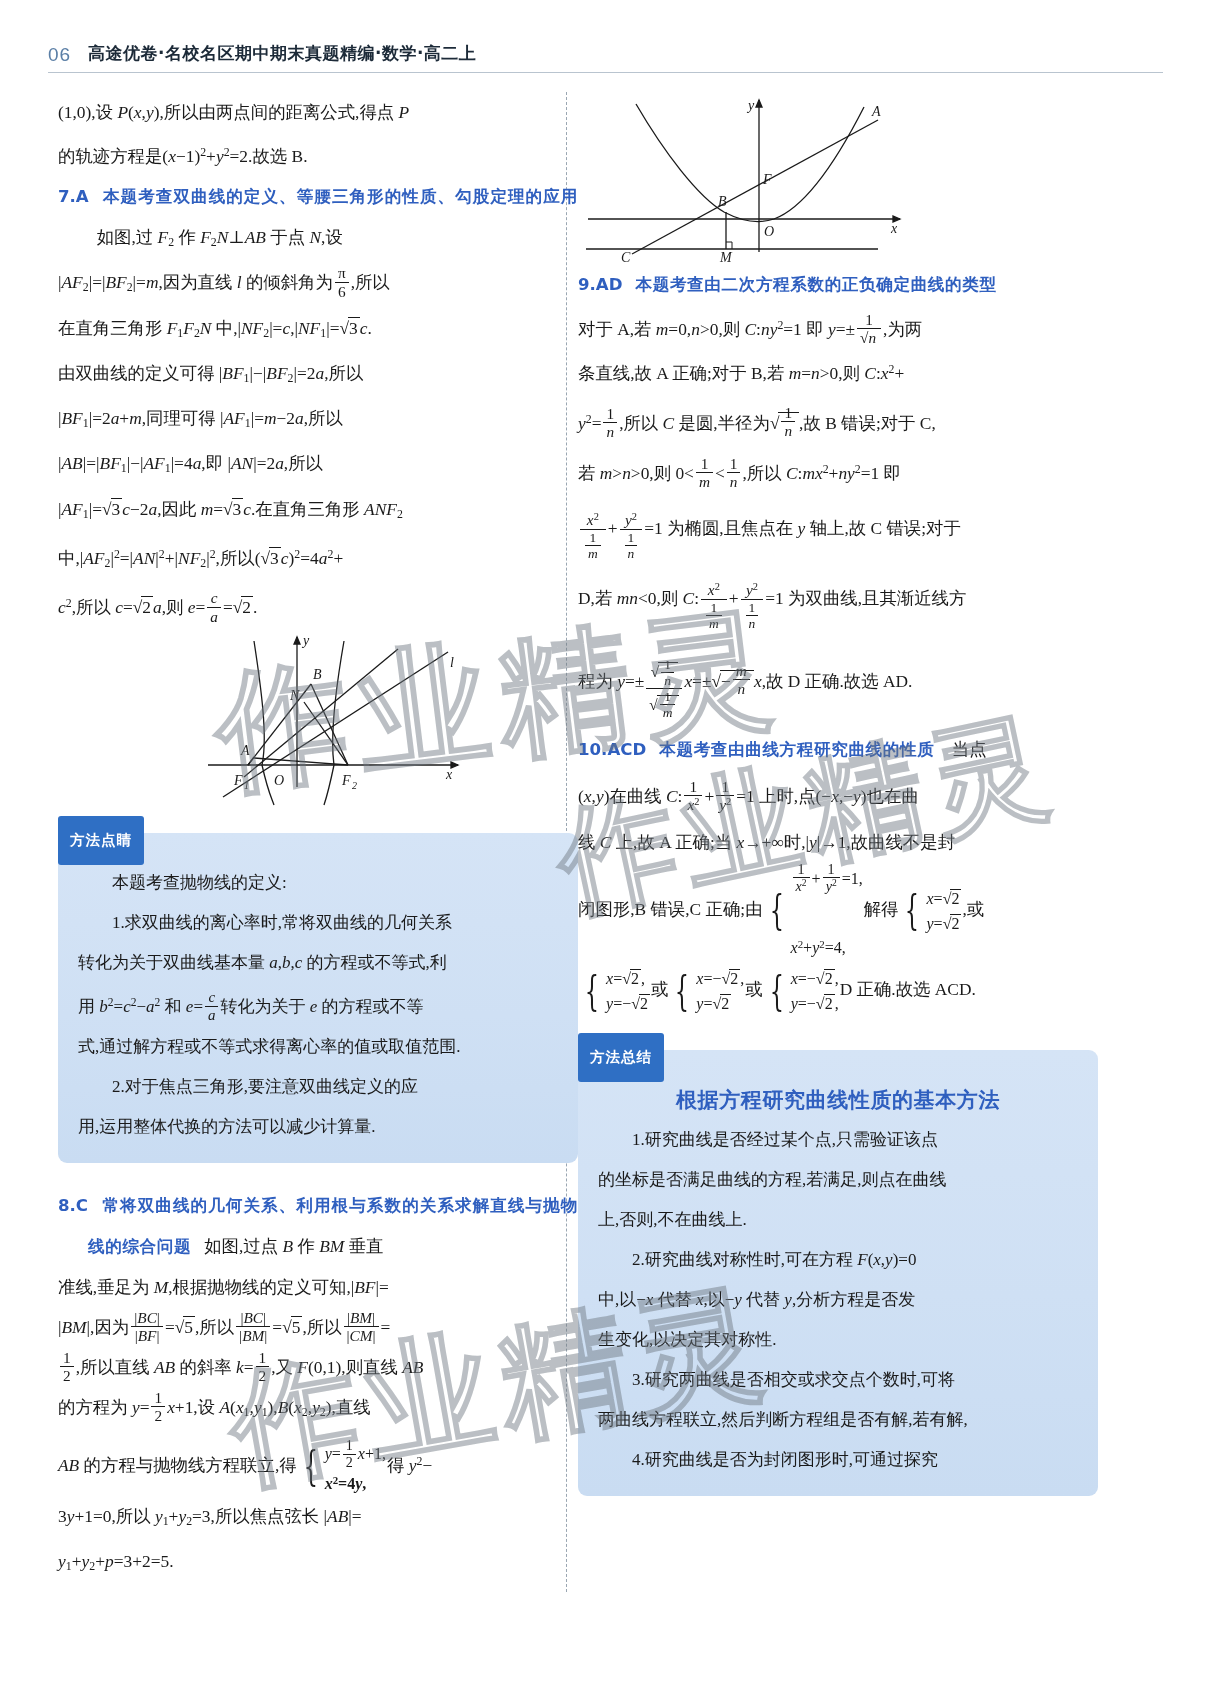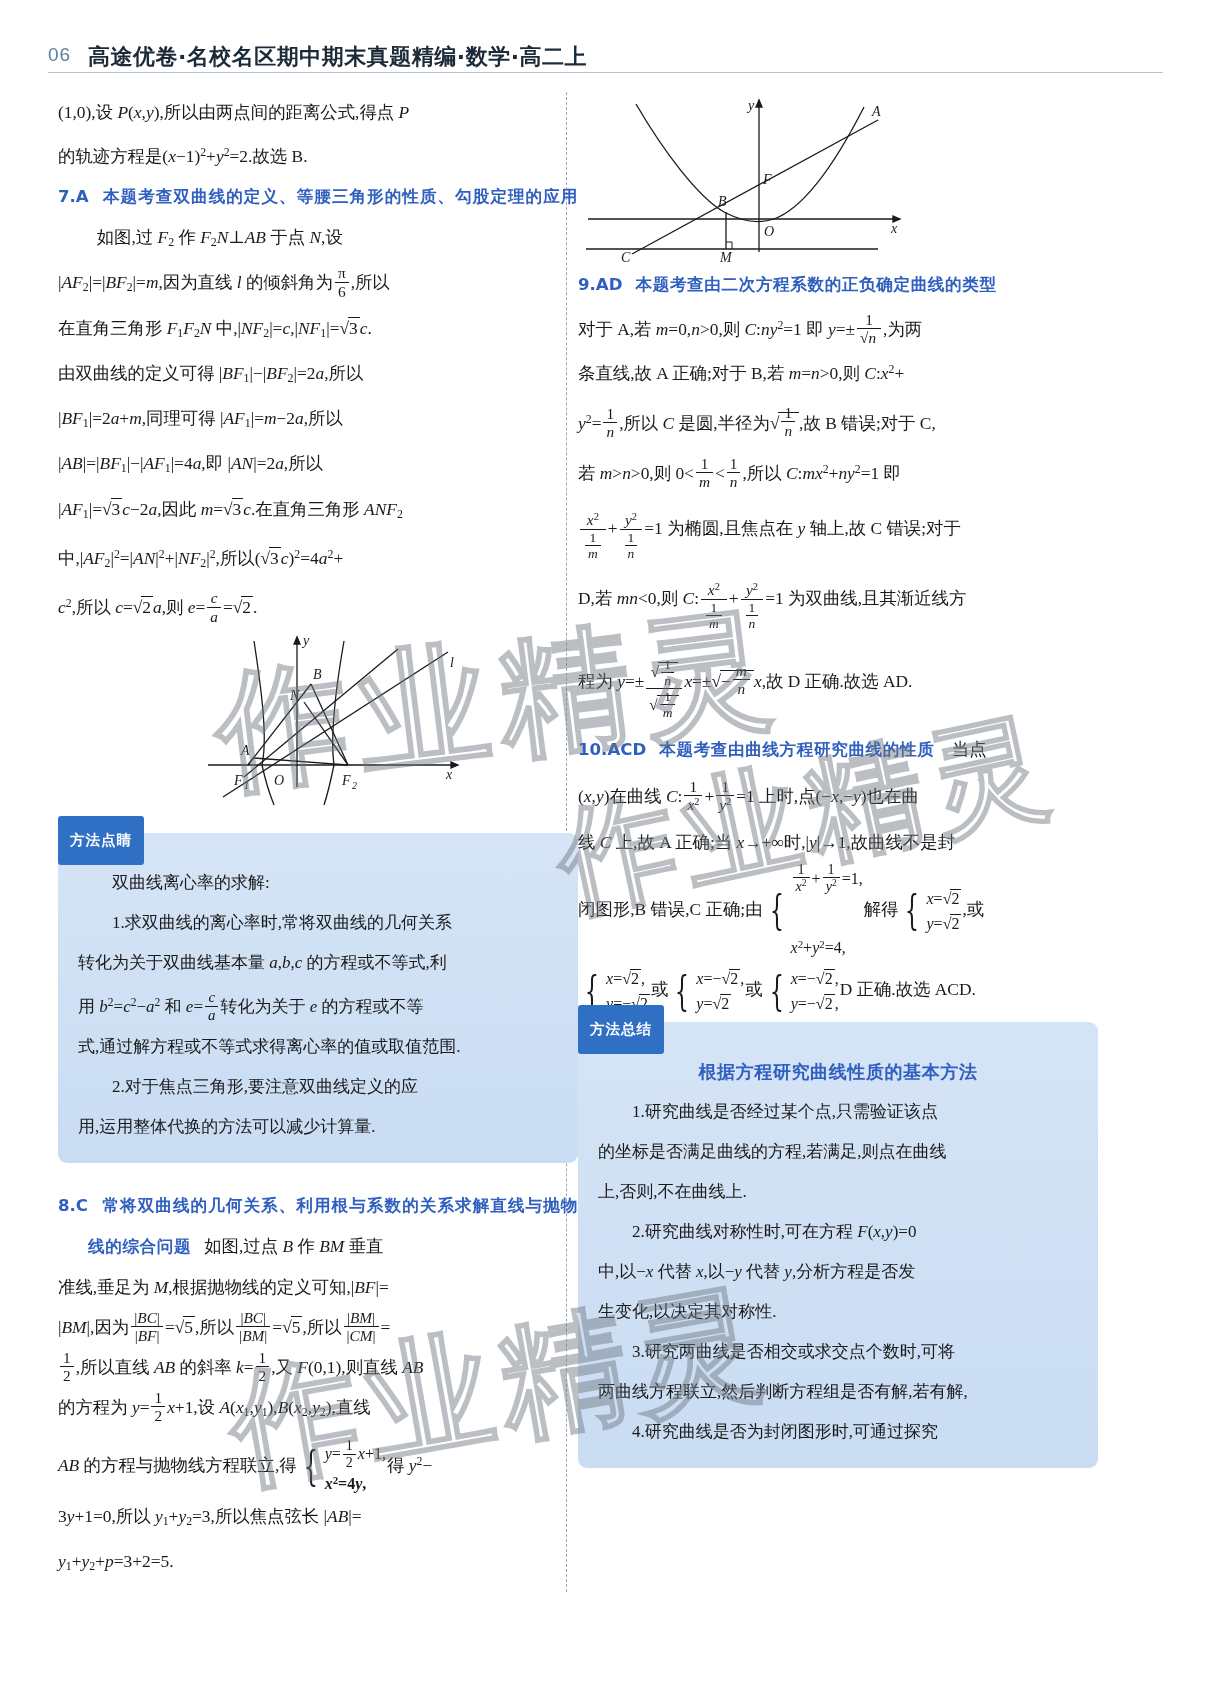--- a/index.html
+++ b/index.html
@@ -19,21 +19,21 @@
   .header{
     position:absolute; left:0; top:38px; width:1038px; height:36px;
   }
   .header .pageno{
     position:absolute; left:48px; top:6px;
     font-size:19px; color:#5b7fa6; font-family:"Liberation Sans",sans-serif;
     letter-spacing:1px;
   }
   .header .htitle{
     position:absolute; left:88px; top:4px;
-    font-size:22px; font-weight:bold; color:#1c2a38;
+    font-size:17px; font-weight:bold; color:#1c2a38;
     font-family:"DejaVu Sans","Liberation Sans",sans-serif;
     letter-spacing:.5px;
   }
   .header .rule{
     position:absolute; left:48px; top:34px; width:1115px; height:1px;
     background:#b9c4cf;
   }
   
   .col{
     position:absolute; top:92px; width:520px;
@@ -73,21 +73,21 @@
     font-size:17px; line-height:40px;
   }
   .tiptab{
     position:absolute; left:0px; top:-17px;
     background:#2f6fc4; color:#fff;
     font-family:"DejaVu Sans","Liberation Sans",sans-serif;
     font-size:14.5px; font-weight:bold;
     padding:4px 12px 5px 12px; border-radius:3px; letter-spacing:1px;
   }
   .tiptitle{ text-align:center; color:#2f5fbf; font-weight:bold;
-    font-family:"DejaVu Sans","Liberation Sans",serif; font-size:18px; letter-spacing:.6px;}
+    font-family:"DejaVu Sans","Liberation Sans",serif; font-size:21px; letter-spacing:.6px;}
   
   .fig{ position:relative; }
   
   .wm{
     position:absolute; pointer-events:none; user-select:none;
     font-family:"DejaVu Sans","Liberation Sans",sans-serif;
     font-weight:bold; color:transparent;
     -webkit-text-stroke:1.6px rgba(110,118,128,.55);
     opacity:.85;
   }
@@ -186,21 +186,21 @@
           <text x="186" y="162" font-size="10">1</text>
           <text x="216" y="158">O</text>
           <text x="284" y="158">F</text>
           <text x="294" y="162" font-size="10">2</text>
         </g>
       </svg>
     </div>
 
     <div class="tipbox" style="margin-top:26px;">
       <div class="tiptab">方法点睛</div>
-      <div class="p" style="padding-left:34px;">双曲线离心率的求解:</div>
+      <div class="p" style="padding-left:34px;">本题考查抛物线的定义:</div>
       <div class="p" style="padding-left:34px;">1.求双曲线的离心率时,常将双曲线的几何关系</div>
       <div class="p">转化为关于双曲线基本量 <i class="m">a</i>,<i class="m">b</i>,<i class="m">c</i> 的方程或不等式,利</div>
       <div class="p">
         用 <i class="m">b</i><span class="sup">2</span>=<i class="m">c</i><span class="sup">2</span>−<i class="m">a</i><span class="sup">2</span> 和 <i class="m">e</i>=<span class="frac"><span class="num"><i class="m">c</i></span><span><i class="m">a</i></span></span>转化为关于 <i class="m">e</i> 的方程或不等
       </div>
       <div class="p">式,通过解方程或不等式求得离心率的值或取值范围.</div>
       <div class="p" style="padding-left:34px;">2.对于焦点三角形,要注意双曲线定义的应</div>
       <div class="p">用,运用整体代换的方法可以减少计算量.</div>
     </div>
 
@@ -341,21 +341,21 @@
           </span>
         </span>或<span class="sys">
           <span class="brace">{</span>
           <span class="rows">
             <span style="display:block;"><i class="m">x</i>=−<span class="sqrt">√<span class="rad">2</span></span>,</span>
             <span style="display:block;"><i class="m">y</i>=−<span class="sqrt">√<span class="rad">2</span></span>,</span>
           </span>
         </span><span>D 正确.故选 ACD.</span>
     </div>
 
-    <div class="tipbox" style="margin-top:4px;">
+    <div class="tipbox" style="margin-top:32px;">
       <div class="tiptab">方法总结</div>
       <div class="tiptitle">根据方程研究曲线性质的基本方法</div>
       <div class="p" style="padding-left:34px;">1.研究曲线是否经过某个点,只需验证该点</div>
       <div class="p">的坐标是否满足曲线的方程,若满足,则点在曲线</div>
       <div class="p">上,否则,不在曲线上.</div>
       <div class="p" style="padding-left:34px;">2.研究曲线对称性时,可在方程 <i class="m">F</i>(<i class="m">x</i>,<i class="m">y</i>)=0</div>
       <div class="p">中,以−<i class="m">x</i> 代替 <i class="m">x</i>,以−<i class="m">y</i> 代替 <i class="m">y</i>,分析方程是否发</div>
       <div class="p">生变化,以决定其对称性.</div>
       <div class="p" style="padding-left:34px;">3.研究两曲线是否相交或求交点个数时,可将</div>
       <div class="p">两曲线方程联立,然后判断方程组是否有解,若有解,</div>

